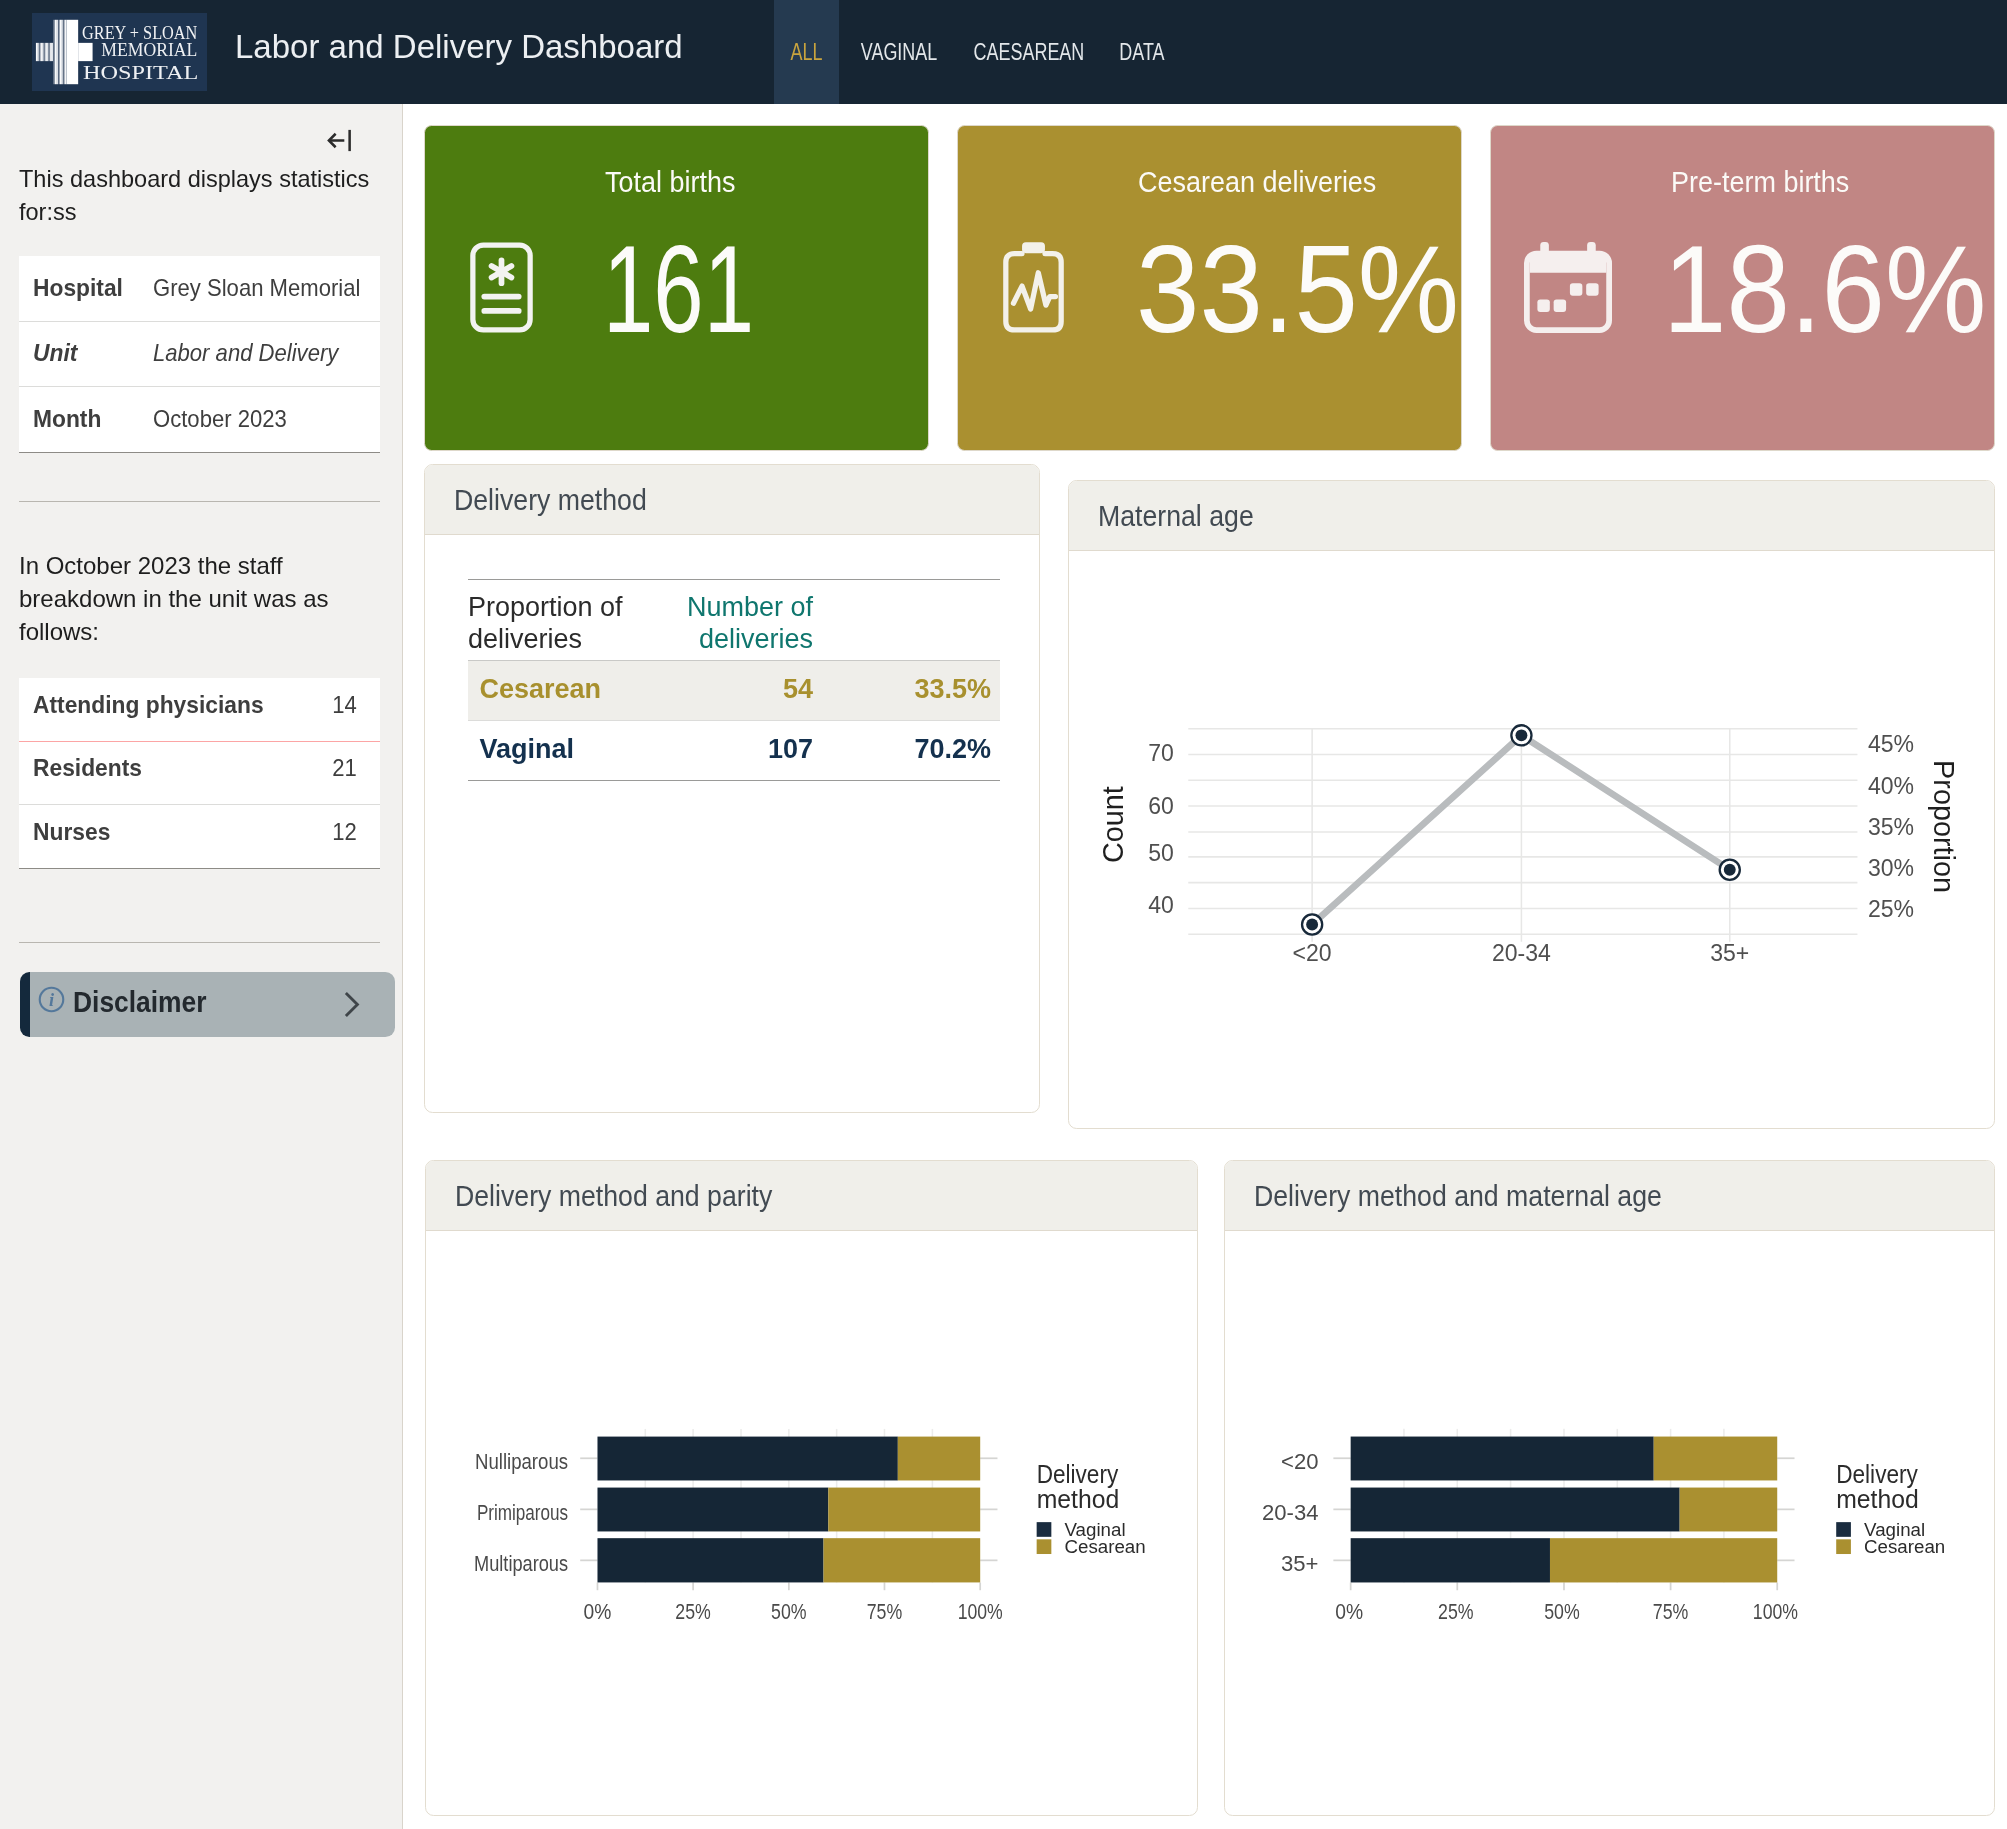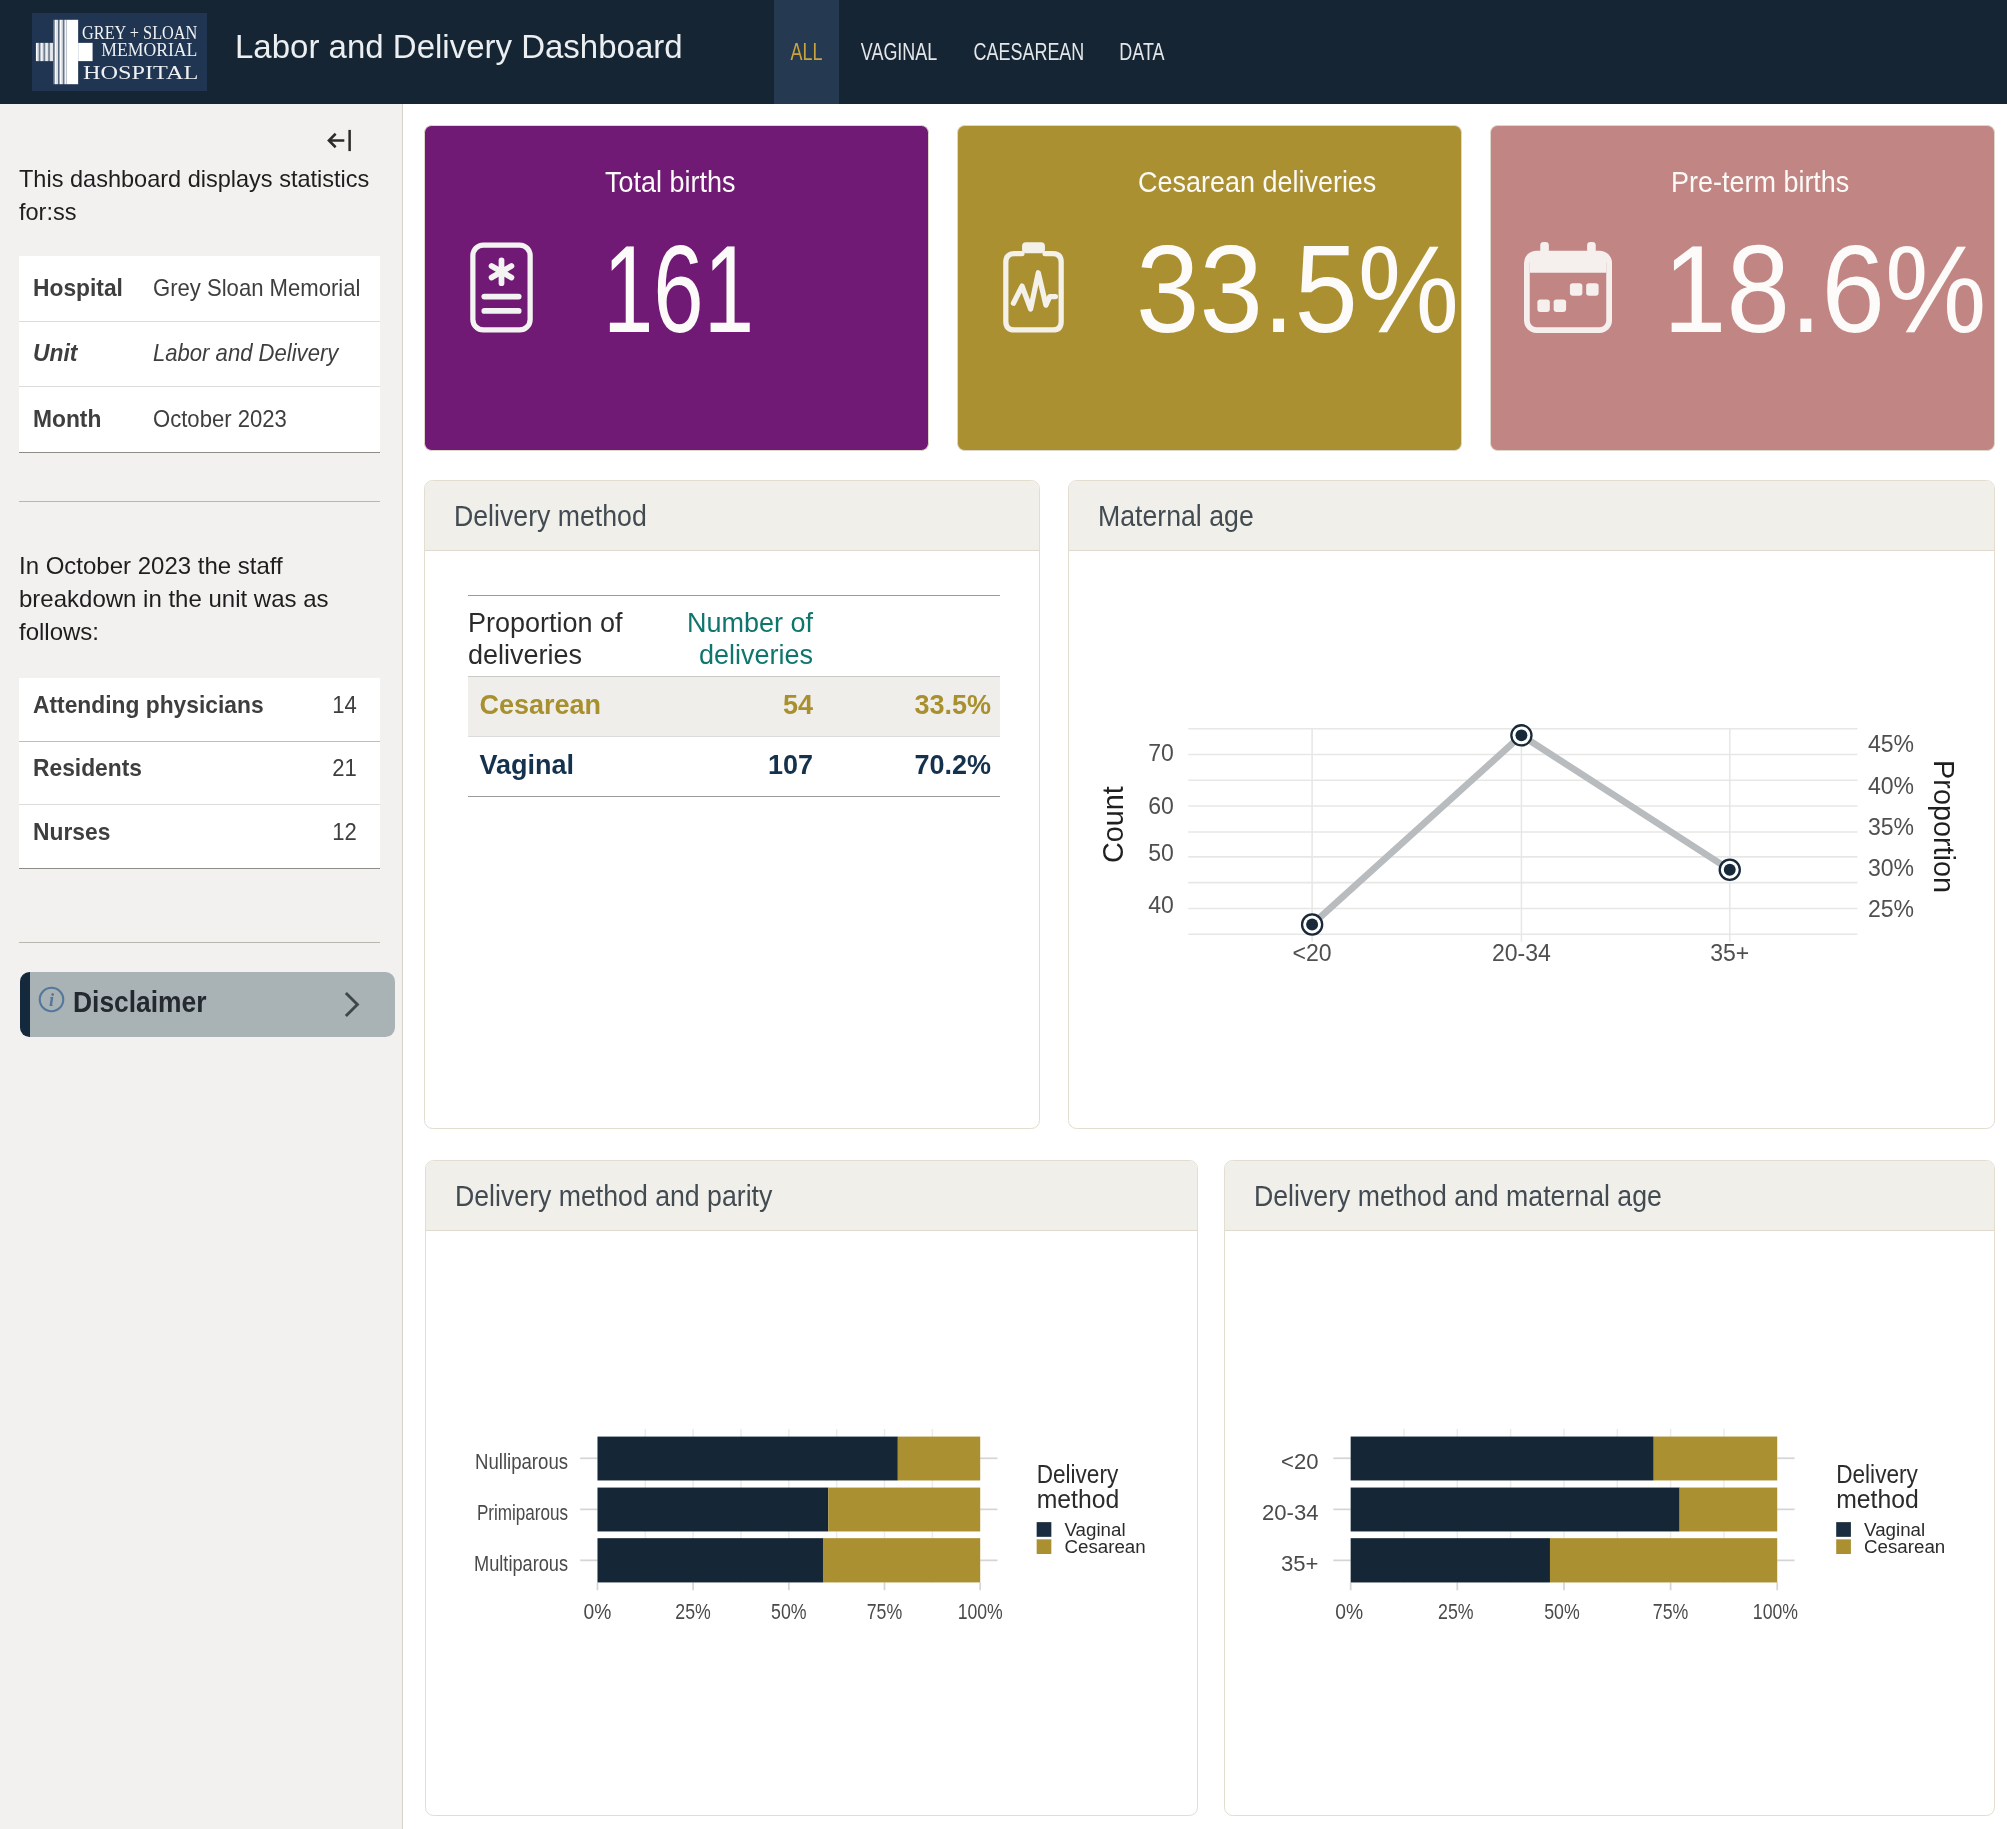--- a/index.html
+++ b/index.html
@@ -108,21 +108,21 @@
     <span style="position:absolute;left:43px;top:14.4px;font-size:29px;font-weight:bold;color:#23292E;white-space:nowrap;transform:scaleX(0.91);transform-origin:0 0;">Disclaimer</span>
     <svg style="position:absolute;left:7.7px;top:14.4px;" width="27" height="27" viewBox="0 0 28 28">
       <circle cx="14" cy="14" r="12.2" fill="none" stroke="#54789B" stroke-width="2.2"></circle>
       <text x="14" y="20.5" text-anchor="middle" font-family="Liberation Serif,serif" font-style="italic" font-weight="bold" font-size="19px" fill="#54789B">i</text>
     </svg>
     <svg style="position:absolute;right:35px;top:18px;" width="17.3" height="29" viewBox="0 0 18 30">
       <polyline points="3,3 15,15 3,27" fill="none" stroke="#3F4549" stroke-width="3"></polyline>
     </svg>
   </div>
 
-  <div class="abs vbox" style="left:424px;background:#701a75;">
+  <div class="abs vbox" style="left:424px;background:#4d7c0f;">
     <div class="vtitle">Total births</div>
     <div class="vvalue" style="left:178px;top:101px;transform:scaleX(0.73);">161</div>
     <svg style="position:absolute;left:45px;top:116px;" width="63" height="91" viewBox="0 0 66 95">
       <rect x="3" y="3" width="60" height="89" rx="11" fill="none" stroke="#F3F3F1" stroke-width="5.5"></rect>
       <g stroke="#F3F3F1" stroke-width="6" stroke-linecap="round">
         <line x1="33" y1="19" x2="33" y2="43"></line>
         <line x1="22.6" y1="25" x2="43.4" y2="37"></line>
         <line x1="22.6" y1="37" x2="43.4" y2="25"></line>
         <line x1="15" y1="57" x2="51" y2="57"></line>
         <line x1="15" y1="72" x2="51" y2="72"></line>
@@ -148,21 +148,21 @@
       <rect x="66" y="0" width="9" height="13" rx="3.5" fill="#F5EFEE"></rect>
       <g fill="#F5EFEE">
         <rect x="48" y="43" width="13" height="13" rx="3"></rect>
         <rect x="65" y="43" width="13" height="13" rx="3"></rect>
         <rect x="14" y="60" width="13" height="13" rx="3"></rect>
         <rect x="31" y="60" width="13" height="13" rx="3"></rect>
       </g>
     </svg>
   </div>
 
-  <div class="abs card" style="left:424px;top:480px;width:616px;height:649px;">
+  <div class="abs card" style="left:424px;top:464px;width:616px;height:649px;">
     <div class="cardheader"></div>
     <div class="cardtitle">Delivery method</div>
     <div style="position:absolute;left:43px;top:114px;width:532px;border-top:1.9px solid #9A9A98;"></div>
     <div style="position:absolute;left:43px;top:126px;width:345px;text-align:right;font-size:27px;line-height:32px;color:#0f766e;">Number of<br>deliveries</div>
     <div style="position:absolute;left:43px;top:126px;width:523px;text-align:left;font-size:27px;line-height:32px;color:#2B2B2B;">Proportion of<br>deliveries</div>
     <div style="position:absolute;left:43px;top:195px;width:532px;height:60px;background:#EFEEEA;border-top:1px solid #C9C9C7;box-sizing:border-box;">
       <span style="position:absolute;left:11.5px;top:12.5px;font-size:27px;font-weight:bold;color:#A8902E;">Cesarean</span>
       <div style="position:absolute;left:0;top:12.5px;width:345px;text-align:right;font-size:27px;font-weight:bold;color:#A8902E;">54</div>
       <div style="position:absolute;left:0;top:12.5px;width:523px;text-align:right;font-size:27px;font-weight:bold;color:#A8902E;">33.5%</div>
     </div>

